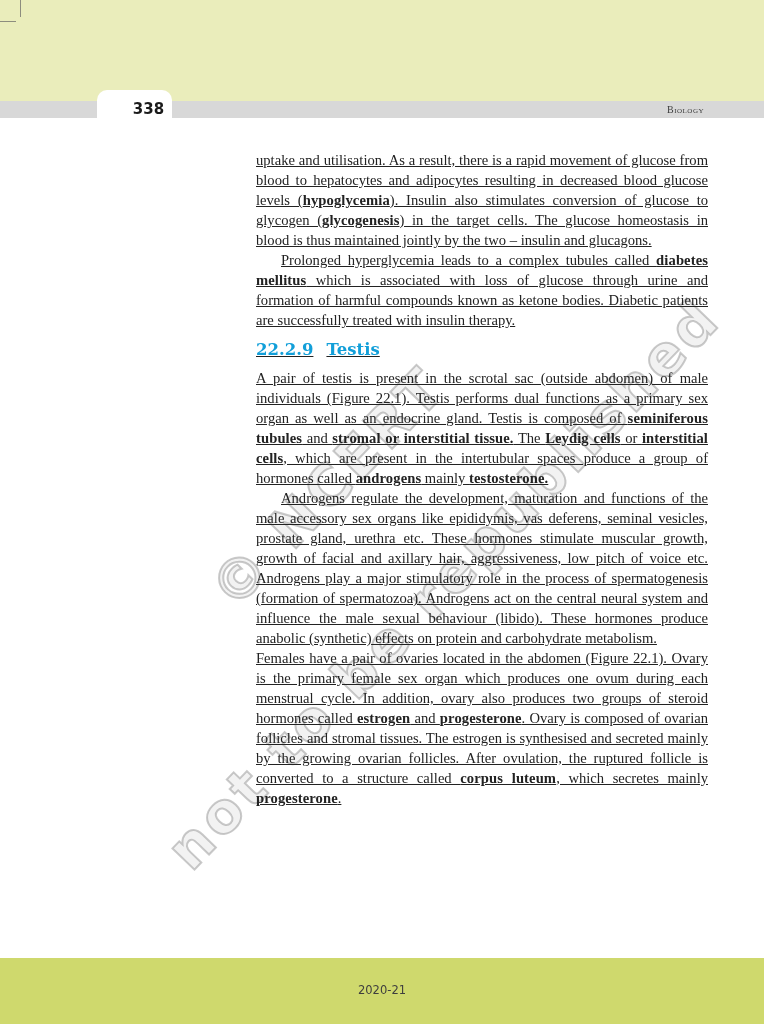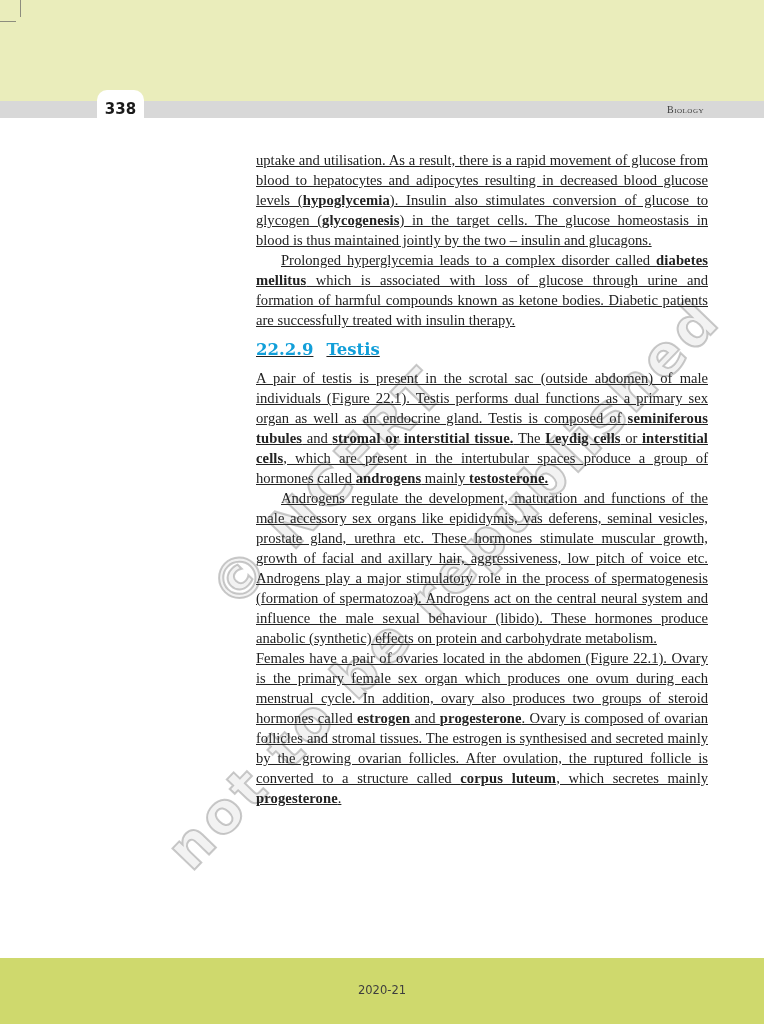--- a/index.html
+++ b/index.html
@@ -6,21 +6,21 @@
   .page{
     position:relative;width:764px;height:1024px;background:#ffffff;overflow:hidden;
     font-family:"Liberation Serif","DejaVu Serif",serif;color:#222222;
   }
   
   .band-top{position:absolute;top:0;left:0;width:764px;height:101px;background:#eaedbb;}
   
   .header-strip{position:absolute;top:101px;left:0;width:764px;height:17px;background:#d8d8d8;}
   .folio-tab{
     position:absolute;top:-11px;left:97px;width:47px;height:28px;background:#ffffff;
-    border-radius:10px 10px 0 0;display:flex;align-items:flex-end;justify-content:center;
+    border-radius:10px 10px 0 0;display:flex;align-items:flex-end;justify-content:center;padding-left:28px;
   }
   .folio{font-family:"DejaVu Sans","Liberation Sans",sans-serif;font-weight:bold;font-size:15px;color:#1a1a1a;line-height:17px;}
   .subject{
     position:absolute;right:60px;top:0;height:17px;line-height:17px;
     font-variant:small-caps;font-size:10px;letter-spacing:0.5px;color:#3c3c3c;
   }
   
   .mark{position:absolute;background:#8d8d7e;}
   .cm-tl-v{left:20px;top:0;width:1px;height:17px;}
   .cm-tl-h{left:0;top:21px;width:16px;height:1px;}
@@ -76,21 +76,21 @@
     <span class="subject">Biology</span>
   </div>
 
   <div class="watermark">
     <div>© NCERT</div>
     <div>not to be republished</div>
   </div>
 
   <main class="content">
     <p><span>uptake and utilisation. As a result, there is a rapid movement of glucose from blood to hepatocytes and adipocytes resulting in decreased blood glucose levels (</span><b>hypoglycemia</b><span>). Insulin also stimulates conversion of glucose to glycogen (</span><b>glycogenesis</b><span>) in the target cells. The glucose homeostasis in blood is thus maintained jointly by the two – insulin and glucagons.</span></p>
-    <p class="indent"><span>Prolonged hyperglycemia leads to a complex disorder called </span><b>diabetes mellitus</b><span> which is associated with loss of glucose through urine and formation of harmful compounds known as ketone bodies. Diabetic patients are successfully treated with insulin therapy.</span></p>
+    <p class="indent"><span>Prolonged hyperglycemia leads to a complex tubules called </span><b>diabetes mellitus</b><span> which is associated with loss of glucose through urine and formation of harmful compounds known as ketone bodies. Diabetic patients are successfully treated with insulin therapy.</span></p>
 
     <h3 class="section-heading">
       <span class="sec-num">22.2.9</span><span class="sec-title">Testis</span>
     </h3>
     <p><span>A pair of testis is present in the scrotal sac (outside abdomen) of male individuals (Figure 22.1). Testis performs dual functions as a primary sex organ as well as an endocrine gland. Testis is composed of </span><b>seminiferous tubules</b><span> and </span><b>stromal or interstitial tissue.</b><span> The </span><b>Leydig cells</b><span> or </span><b>interstitial cells</b><span>, which are present in the intertubular spaces produce a group of hormones called </span><b>androgens</b><span> mainly </span><b>testosterone.</b></p>
     <p class="indent"><span>Androgens regulate the development, maturation and functions of the male accessory sex organs like epididymis, vas deferens, seminal vesicles, prostate gland, urethra etc. These hormones stimulate muscular growth, growth of facial and axillary hair, aggressiveness, low pitch of voice etc. Androgens play a major stimulatory role in the process of spermatogenesis (formation of spermatozoa). Androgens act on the central neural system and influence the male sexual behaviour (libido). These hormones produce anabolic (synthetic) effects on protein and carbohydrate metabolism.</span></p>
 
     <p><span>Females have a pair of ovaries located in the abdomen (Figure 22.1). Ovary is the primary female sex organ which produces one ovum during each menstrual cycle. In addition, ovary also produces two groups of steroid hormones called </span><b>estrogen</b><span> and </span><b>progesterone</b><span>. Ovary is composed of ovarian follicles and stromal tissues. The estrogen is synthesised and secreted mainly by the growing ovarian follicles. After ovulation, the ruptured follicle is converted to a structure called </span><b>corpus luteum</b><span>, which secretes mainly </span><b>progesterone</b><span>.</span></p>
   </main>
 

